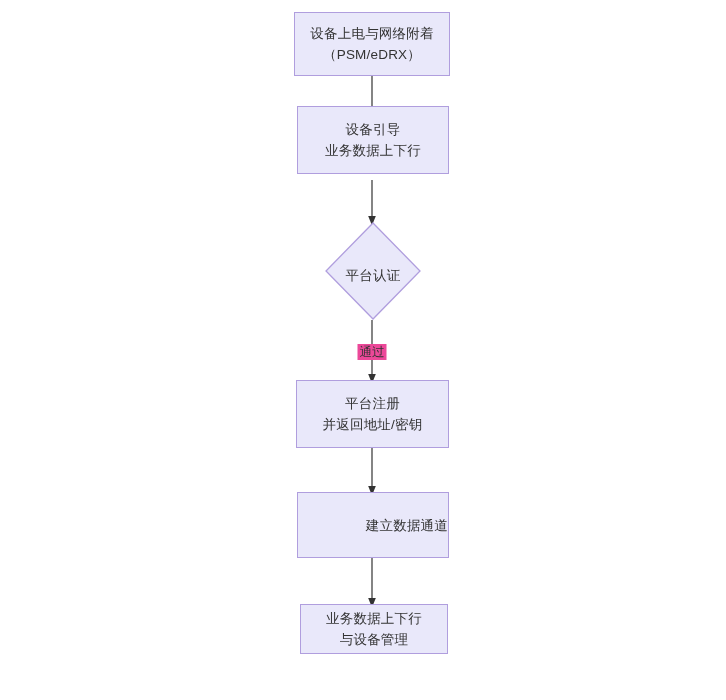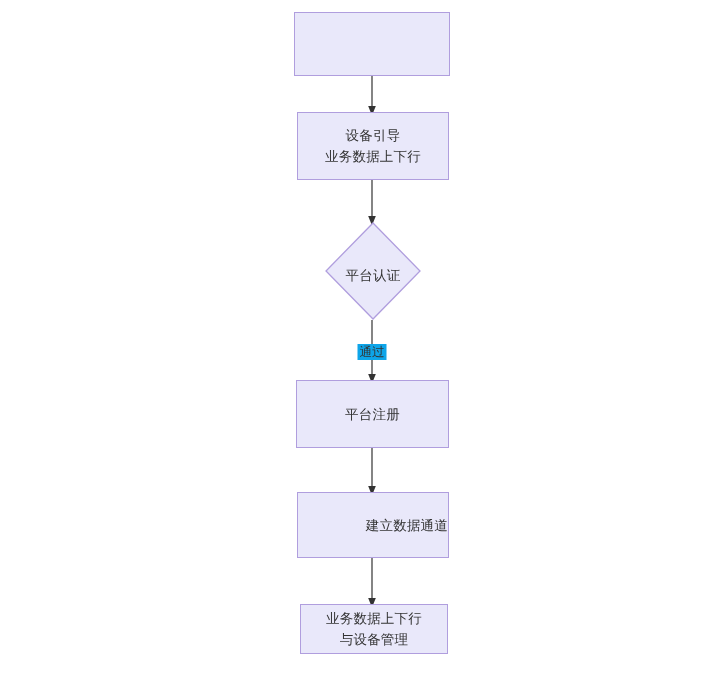--- a/index.html
+++ b/index.html
@@ -69,21 +69,21 @@
     position: absolute;
     left: 0;
     top: 0;
     width: 726px;
     height: 700px;
     pointer-events: none;
   }
   .edge-label {
     position: absolute;
     transform: translate(-50%, -50%);
-    background: #0ea5e9;
+    background: #ec4899;
     color: #333333;
     font-size: 12.5px;
     line-height: 16px;
     padding: 0 2px;
     white-space: nowrap;
   }
 </style>
 </head>
 <body>
 
@@ -99,33 +99,36 @@
         <line x1="372" y1="76" x2="372" y2="111" stroke="#333333" stroke-width="1.2" marker-end="url(#arrowhead)"></line>
         <line x1="372" y1="180" x2="372" y2="221" stroke="#333333" stroke-width="1.2" marker-end="url(#arrowhead)"></line>
         <line x1="372" y1="320" x2="372" y2="379" stroke="#333333" stroke-width="1.2" marker-end="url(#arrowhead)"></line>
         <line x1="372" y1="448" x2="372" y2="491" stroke="#333333" stroke-width="1.2" marker-end="url(#arrowhead)"></line>
         <line x1="372" y1="558" x2="372" y2="603" stroke="#333333" stroke-width="1.2" marker-end="url(#arrowhead)"></line>
       </g>
   </svg>
 
   <div id="node-layer">
       <div class="node node-process" style="left: 294px; top: 12px; width: 156px; height: 64px;">
+        <span class="line">设备上电与网络附着</span>
+        <span class="line">（PSM/eDRX）</span>
       </div>
-      <div class="node node-process" style="left: 297px; top: 112px; width: 152px; height: 68px;">
+      <div class="node node-process" style="left: 297px; top: 106px; width: 152px; height: 68px;">
         <span class="line">设备引导</span>
         <span class="line">业务数据上下行</span>
       </div>
       <div class="node node-decision" style="left: 325px; top: 222px; width: 96px; height: 98px;">
         <svg class="diamond-shape" viewBox="0 0 96 98">
           <polygon points="48,1 95,49 48,97 1,49" fill="#e9e8fa" stroke="#b09ede" stroke-width="1.3"></polygon>
         </svg>
         <div class="diamond-label">平台认证</div>
       </div>
       <div class="node node-process" style="left: 296px; top: 380px; width: 153px; height: 68px; text-align: right;">
         <span class="line">平台注册</span>
+        <span class="line">并返回地址/密钥</span>
       </div>
       <div class="node node-process" style="left: 297px; top: 492px; width: 152px; height: 66px; align-items: flex-end;">
         <span class="line">建立数据通道</span>
       </div>
       <div class="node node-process" style="left: 300px; top: 604px; width: 148px; height: 50px;">
         <span class="line">业务数据上下行</span>
         <span class="line">与设备管理</span>
       </div>
     </div>
   <div id="edge-label-layer">

